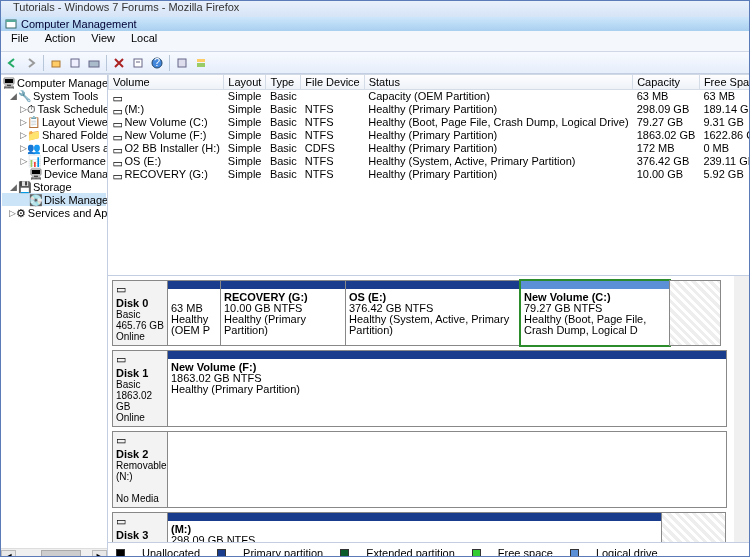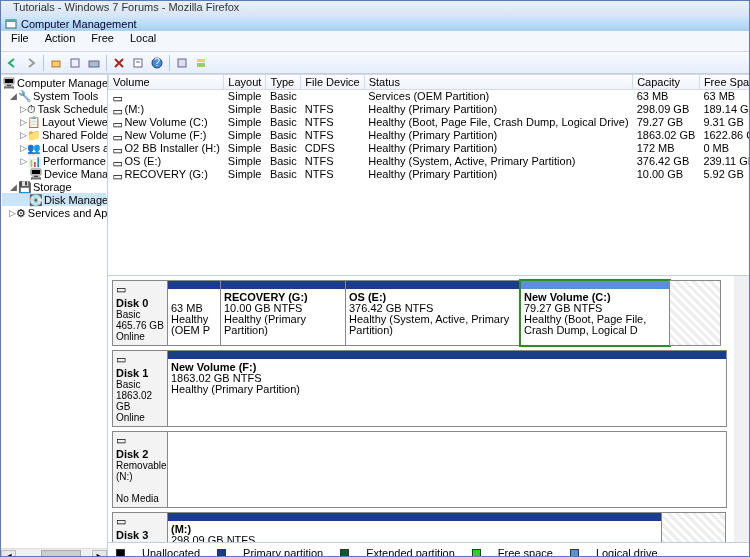--- a/index.html
+++ b/index.html
@@ -54,21 +54,21 @@
   <span class="icon"><svg width="12" height="12">
         <rect x="1" y="2" width="10" height="8" fill="#fff" stroke="#366"></rect>
         <rect x="1" y="2" width="10" height="2" fill="#5a9"></rect>
       </svg></span>
   <span>Computer Management</span>
 </div>
 
 <div class="menubar">
   <span>File</span>
   <span>Action</span>
-  <span>Free</span>
+  <span>View</span>
   <span>Local</span>
 </div>
 
 <div class="toolbar">
   <div class="tbtn">
       <svg width="12" height="12">
         <path d="M8 2 L3 6 L8 10" fill="none" stroke="#2a6" stroke-width="2"></path>
       </svg>
     </div>
   <div class="tbtn">
@@ -199,21 +199,21 @@
           <th>Free Space</th>
 
         </tr>
           </thead>
         <tbody id="volrows">
             <tr>
               <td><span class="vic">▭</span></td>
               <td>Simple</td>
               <td>Basic</td>
               <td></td>
-              <td>Services (OEM Partition)</td>
+              <td>Capacity (OEM Partition)</td>
               <td>63 MB</td>
               <td>63 MB</td>
             </tr>
             <tr>
               <td><span class="vic">▭</span>(M:)</td>
               <td>Simple</td>
               <td>Basic</td>
               <td>NTFS</td>
               <td>Healthy (Primary Partition)</td>
               <td>298.09 GB</td>

